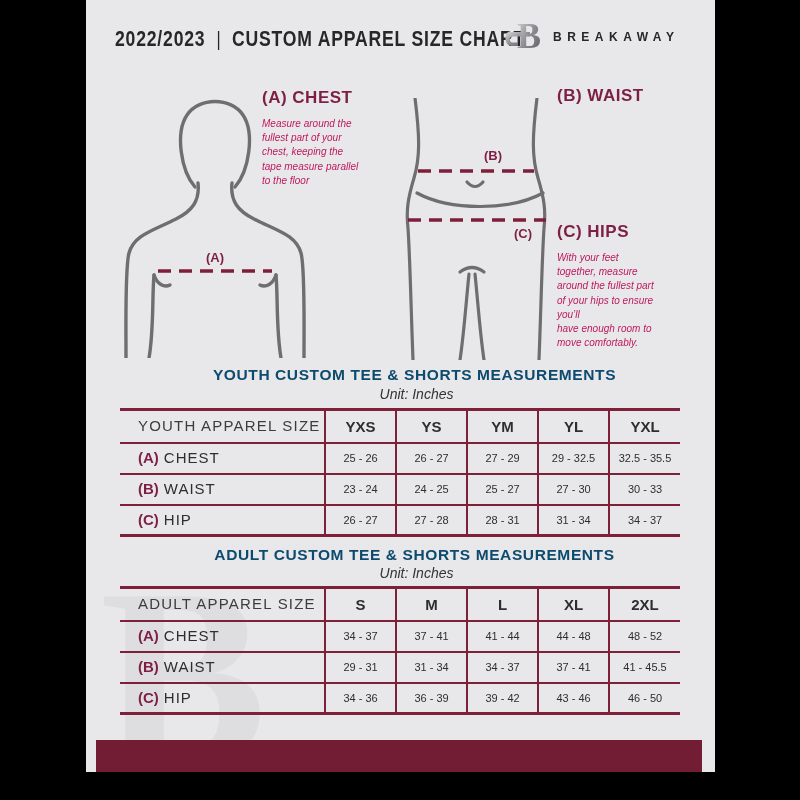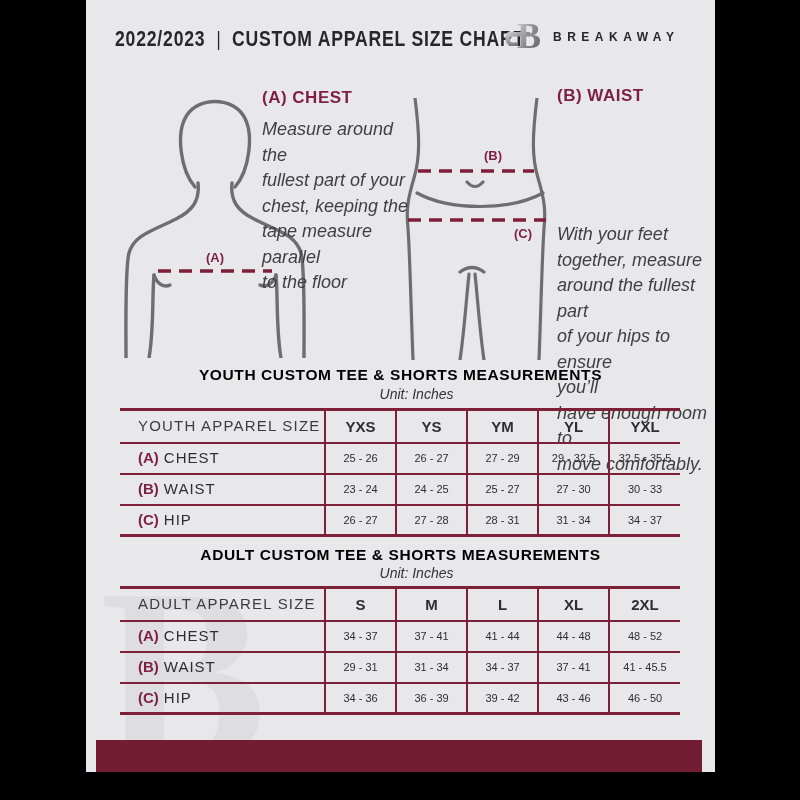--- a/index.html
+++ b/index.html
@@ -25,27 +25,27 @@
     position:absolute;left:467px;top:30px;font-size:12px;font-weight:bold;
     letter-spacing:5.5px;color:#27272a;
   }
   
   .fig{position:absolute;}
   .guide-block{position:absolute;}
   .guide-h{
     font-size:17px;font-weight:bold;letter-spacing:0.5px;color:#7d1f42;margin:0 0 9px 0;
   }
   .guide-p{
-    font-size:18px;font-style:italic;font-weight:500;line-height:1.42;color:#404040;
+    font-size:10px;font-style:italic;font-weight:500;line-height:1.42;color:#be185d;
     margin:0;white-space:pre-line;
   }
   
   .sec-title{
     position:absolute;left:0;width:629px;text-align:center;
-    font-size:15.5px;font-weight:bold;letter-spacing:0.6px;color:#000000;
+    font-size:15.5px;font-weight:bold;letter-spacing:0.6px;color:#0c4a6e;padding-left:14px;
   }
   .sec-unit{
     position:absolute;left:0;width:629px;text-align:center;
     font-size:14px;font-style:italic;font-weight:500;color:#333336;padding-left:16px;
   }
   table.size-table{
     position:absolute;left:34px;width:560px;border-collapse:collapse;table-layout:fixed;
     border-top:3px solid #7d2138;border-bottom:3px solid #7d2138;
   }
   table.size-table tr{border-bottom:2px solid #7d2138;height:31px;}
@@ -128,20 +128,21 @@
 chest, keeping the
 tape measure parallel
 to the floor</p>
   </div>
 
   <div class="guide-block" style="left:471px;top:86px;width:150px;">
     <p class="guide-h">(B) WAIST</p>
   </div>
 
   <div class="guide-block" style="left:471px;top:222px;width:155px;">
+    <p class="guide-h">(C) HIPS</p>
     <p class="guide-p">With your feet
 together, measure
 around the fullest part
 of your hips to ensure
 you’ll
 have enough room to
 move comfortably.</p>
   </div>
 
   <div class="watermark">B</div>

